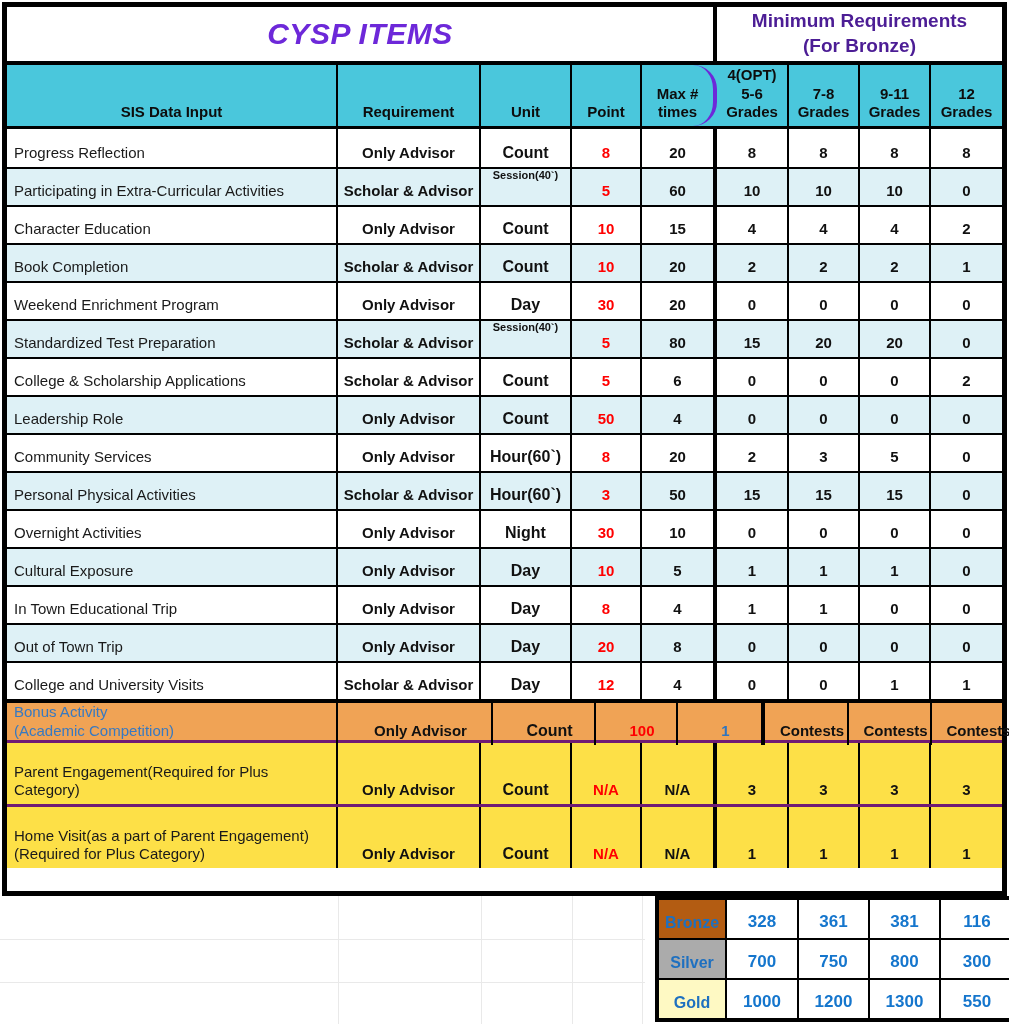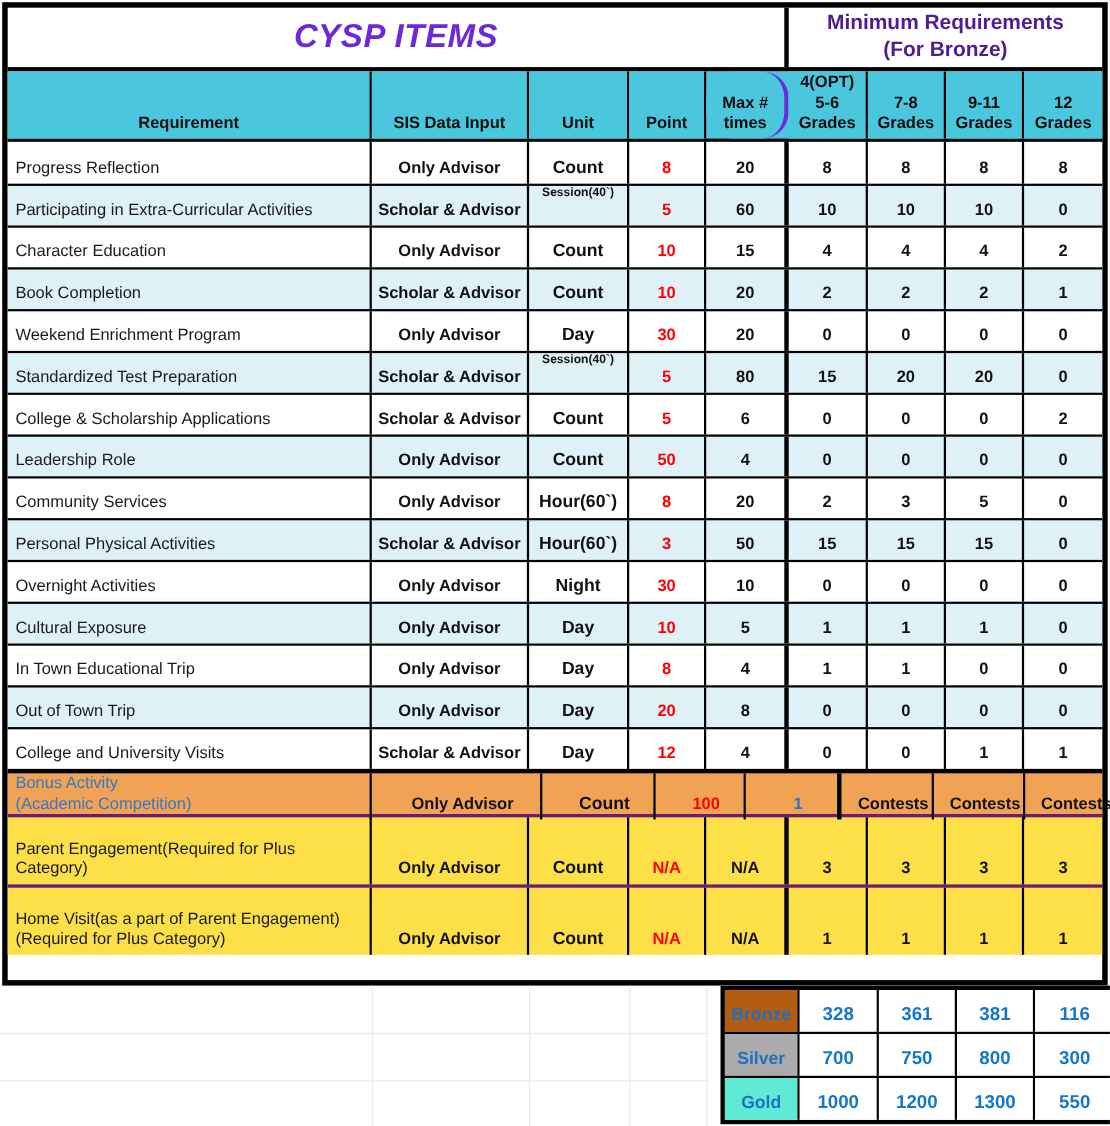--- a/index.html
+++ b/index.html
@@ -76,21 +76,21 @@
   }
   .tier-row { display:grid; grid-template-columns:68px 72px 71px 71px 72px; flex:1; border-top:2px solid #000; }
   .tier-row:first-child { border-top:none; }
   .tier-label {
     border-right:2px solid #000;
     display:flex; align-items:flex-end; justify-content:center;
     font-weight:bold; font-size:16px; color:#1E70C0; padding-bottom:6px;
   }
   .tier-row.t-bronze .tier-label { background:#B35C12; }
   .tier-row.t-silver .tier-label { background:#ABABAB; }
-  .tier-row.t-gold   .tier-label { background:#5eead4; }
+  .tier-row.t-gold   .tier-label { background:#fef9c3; }
   .tier-val {
     border-right:2px solid #000; background:#fff;
     display:flex; align-items:center; justify-content:center;
     font-weight:bold; font-size:17px; color:#1576CD; padding-top:6px;
   }
   .tier-val:last-child { border-right:none; }
 
   
   .gl-v { position:absolute; top:896px; height:128px; width:1px; background:#E9E9E9; }
   .gl-h { position:absolute; left:0; width:645px; height:1px; background:#E9E9E9; }
@@ -100,22 +100,22 @@
 
 <div class="table-frame">
 
   <div class="title-band">
     <div class="title-left">CYSP ITEMS</div>
     <div class="title-right pre">Minimum Requirements
 (For Bronze)</div>
   </div>
 
   <div class="hdr-band">
+    <div class="hcell">SIS Data Input</div>
     <div class="hcell">Requirement</div>
-    <div class="hcell">SIS Data Input</div>
     <div class="hcell">Unit</div>
     <div class="hcell">Point</div>
     <div class="hcell h-max pre">Max #
 times</div>
     <div class="hcell pre">4(OPT)
 5-6
 Grades</div>
     <div class="hcell pre">7-8
 Grades</div>
     <div class="hcell pre">9-11

